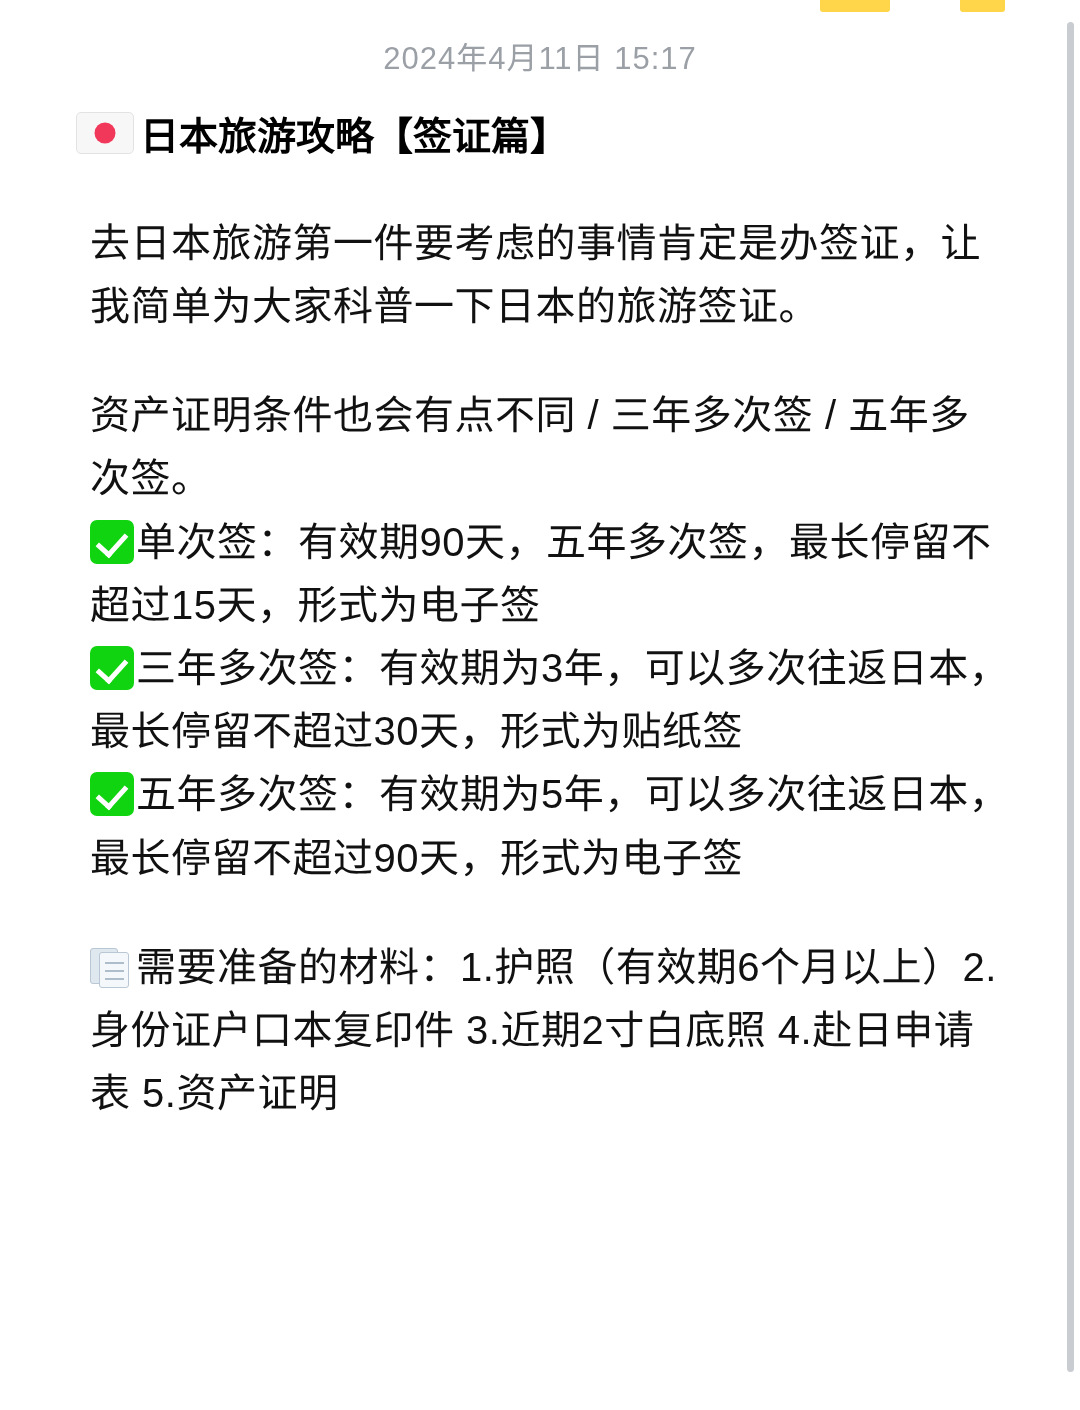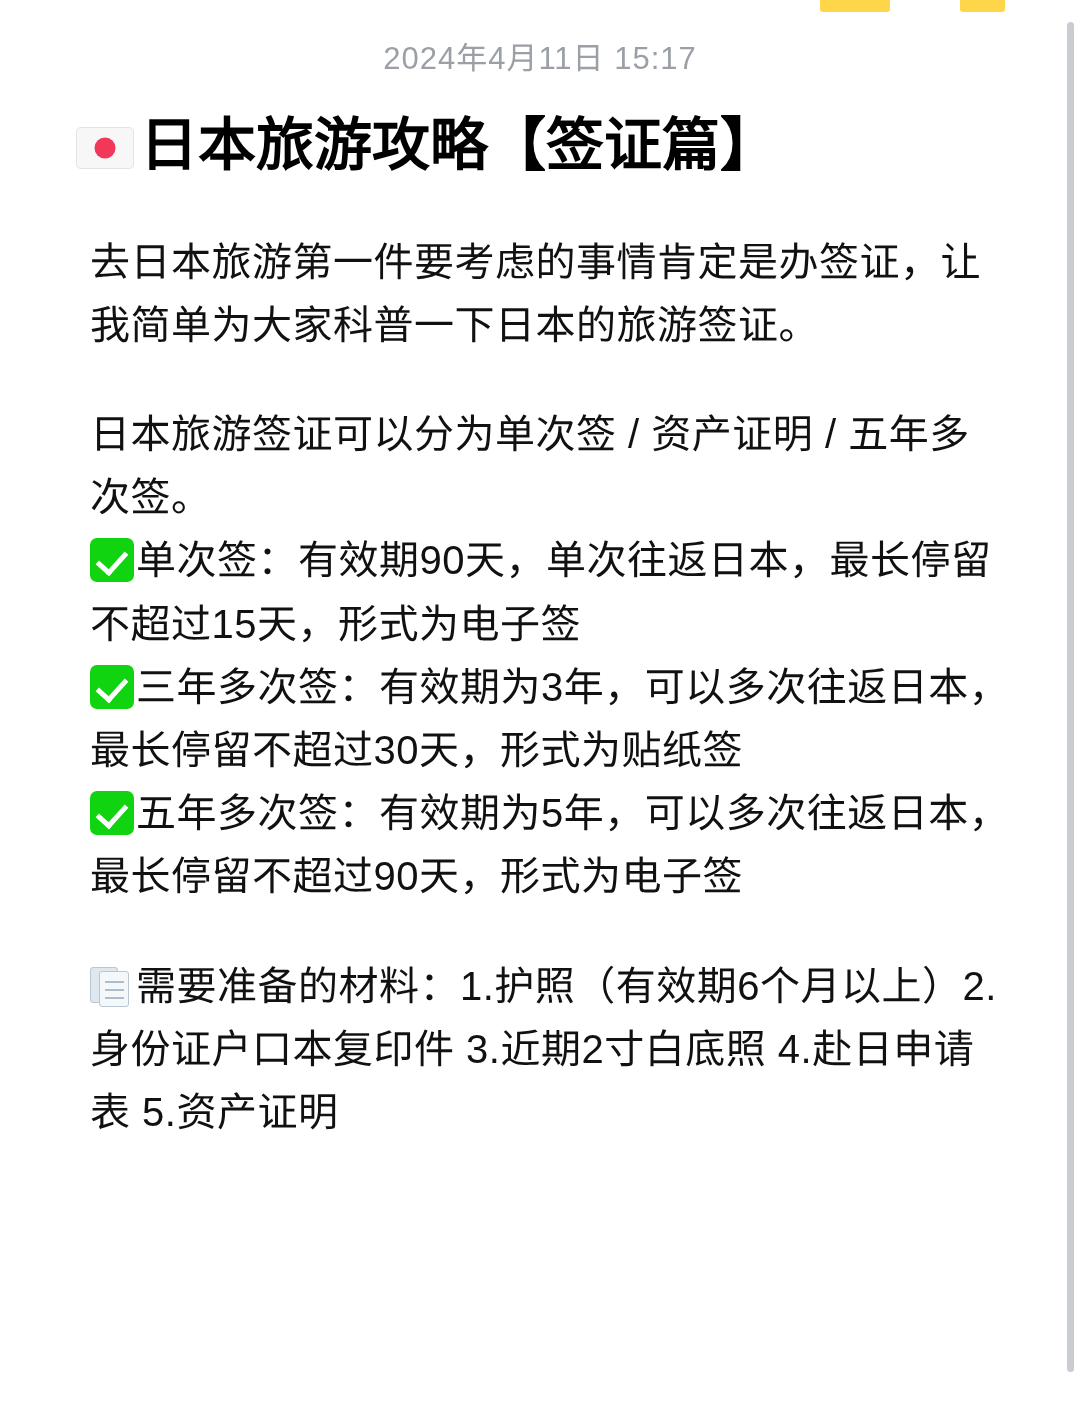--- a/index.html
+++ b/index.html
@@ -74,21 +74,21 @@
   .timestamp {
     text-align: center;
     color: #9b9fa6;
     font-size: 31px;
     letter-spacing: 1px;
     padding-top: 33px;
     font-weight: 400;
   }
 
   .title {
-    font-size: 58px;
+    font-size: 39px;
     font-weight: 700;
     letter-spacing: 0px;
     color: #000;
     margin-top: 34px;
     margin-left: 6px;
     line-height: 1.15;
     white-space: nowrap;
   }
   .flag-icon {
     display: inline-block;
@@ -212,23 +212,23 @@
   <div class="title">
     <span class="flag-icon"></span><span>日本旅游攻略【签证篇】</span>
   </div>
 
   <div class="body-text">
 
     <p class="para">去日本旅游第一件要考虑的事情肯定是办签证，让我简单为大家科普一下日本的旅游签证。</p>
 
     <div class="gap"></div>
 
-    <p class="para">日本旅游签证可以分为单次签 / 资产证明 / 五年多次签。</p>
-
-    <p class="para"><span class="check-icon"></span><span>单次签：有效期90天，单次往返日本，最长停留不超过15天，形式为电子签</span></p>
+    <p class="para">资产证明条件也会有点不同 / 三年多次签 / 五年多次签。</p>
+
+    <p class="para"><span class="check-icon"></span><span>单次签：有效期90天，五年多次签，最长停留不超过15天，形式为电子签</span></p>
 
     <p class="para"><span class="check-icon"></span><span>三年多次签：有效期为3年，可以多次往返日本，最长停留不超过30天，形式为贴纸签</span></p>
 
     <p class="para"><span class="check-icon"></span><span>五年多次签：有效期为5年，可以多次往返日本，最长停留不超过90天，形式为电子签</span></p>
 
     <div class="gap"></div>
 
     <p class="para"><span class="doc-icon"><span class="sheet-back"></span><span class="sheet-front"></span></span><span>需要准备的材料：1.护照（有效期6个月以上）2.身份证户口本复印件 3.近期2寸白底照 4.赴日申请表 5.资产证明</span></p>
 
     <div class="gap"></div>

